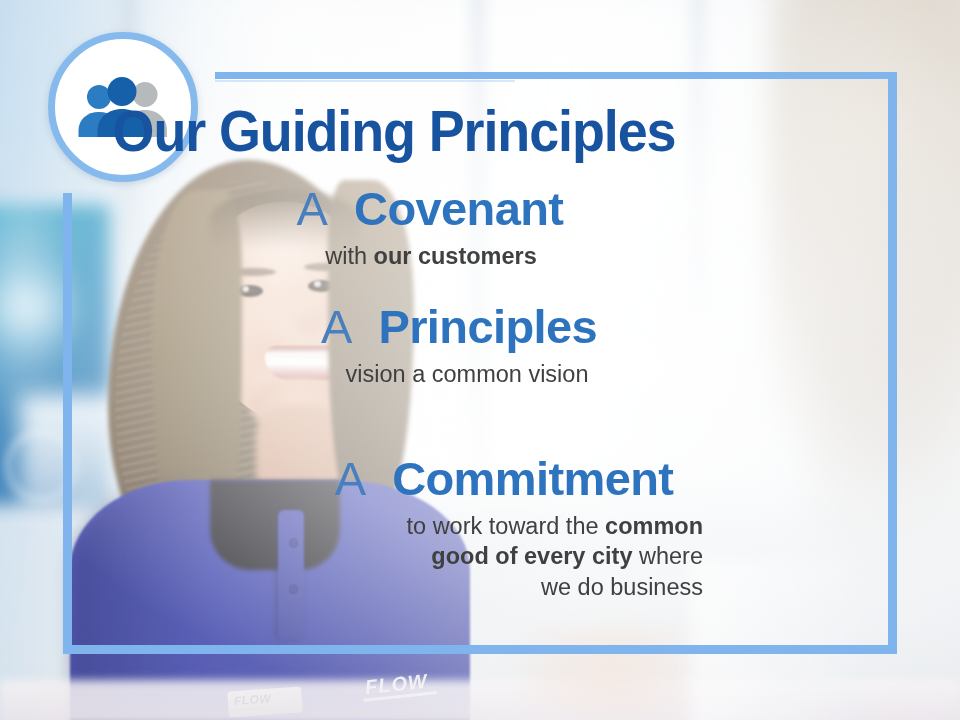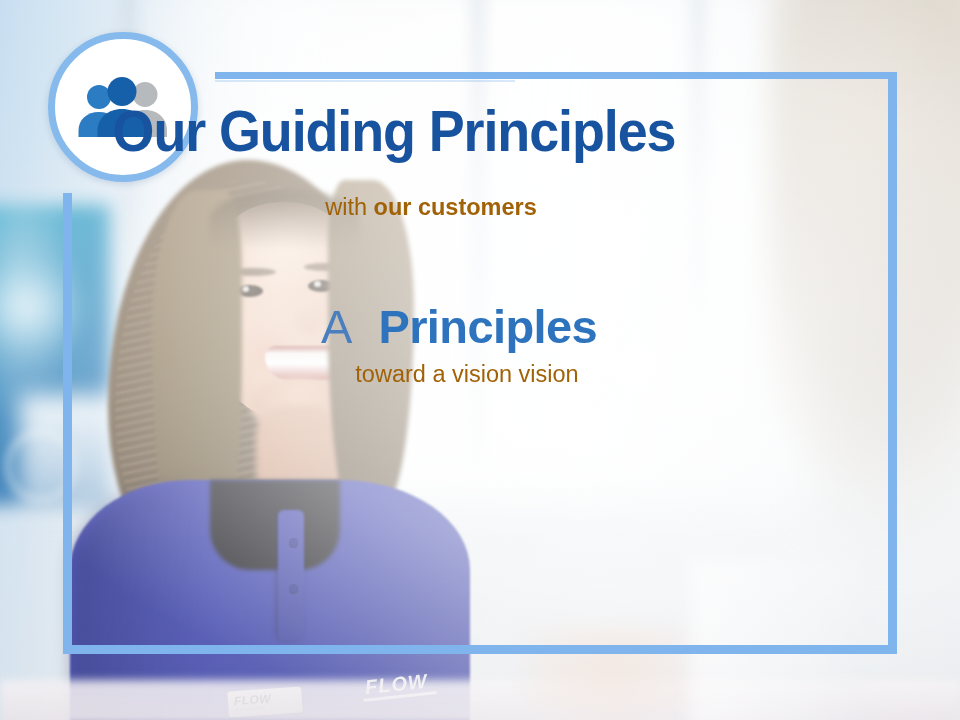--- a/index.html
+++ b/index.html
@@ -333,21 +333,21 @@
     line-height: 1.04;
     color: #2e73bd;
     white-space: nowrap;
   }
   .stanza-head .art { font-weight: 400; color: #4a7fbf; letter-spacing: 0px; }
   .stanza-head .word { font-weight: 700; letter-spacing: -0.6px; }
 
   .stanza-body {
     font-size: 23.5px;
     line-height: 1.28;
-    color: #a16207;
+    color: #404040;
     font-weight: 400;
     margin-top: 7px;
   }
   .stanza-body b { font-weight: 700; }
 
   
   .s1 { top: 113px; }
   .s1 .stanza-head { padding-left: 66px; }
   .s1 .stanza-body { text-align: center; padding-left: 68px; }
 
@@ -447,34 +447,55 @@
       <circle cx="50" cy="14.5" r="14.5" fill="#1560a8"></circle>
       <path d="M50 32c-14.5 0-24.5 9.5-24.5 22V60h49v-6C74.5 41.5 64.5 32 50 32z" fill="#1560a8"></path>
     </svg>
   </div>
 
   <div class="content">
 
     <div class="headline">Our Guiding Principles</div>
 
     <div class="stanza s1">
+      <div class="stanza-head">
+        <span class="art">A&nbsp;</span>
+        <span class="word">Covenant</span>
+      </div>
       <div class="stanza-body">
         <div>
           <span>with </span><b>our customers</b>
         </div>
       </div>
     </div>
 
     <div class="stanza s2">
       <div class="stanza-head">
         <span class="art">A&nbsp;</span>
         <span class="word">Principles</span>
       </div>
       <div class="stanza-body">
         <div>
-          <span>toward a vision vision</span>
+          <span>vision a common vision</span>
         </div>
       </div>
     </div>
 
+    <div class="stanza s3">
+      <div class="stanza-head">
+        <span class="art">A&nbsp;</span>
+        <span class="word">Commitment</span>
+      </div>
+      <div class="stanza-body">
+        <div>
+          <span>to work toward the </span><b>common</b>
+        </div>
+        <div>
+          <b>good of every city</b><span> where</span>
+        </div>
+        <div>
+          <span>we do business</span>
+        </div>
+      </div>
+    </div>
 
   </div>
 </div>
 
 </body></html>

